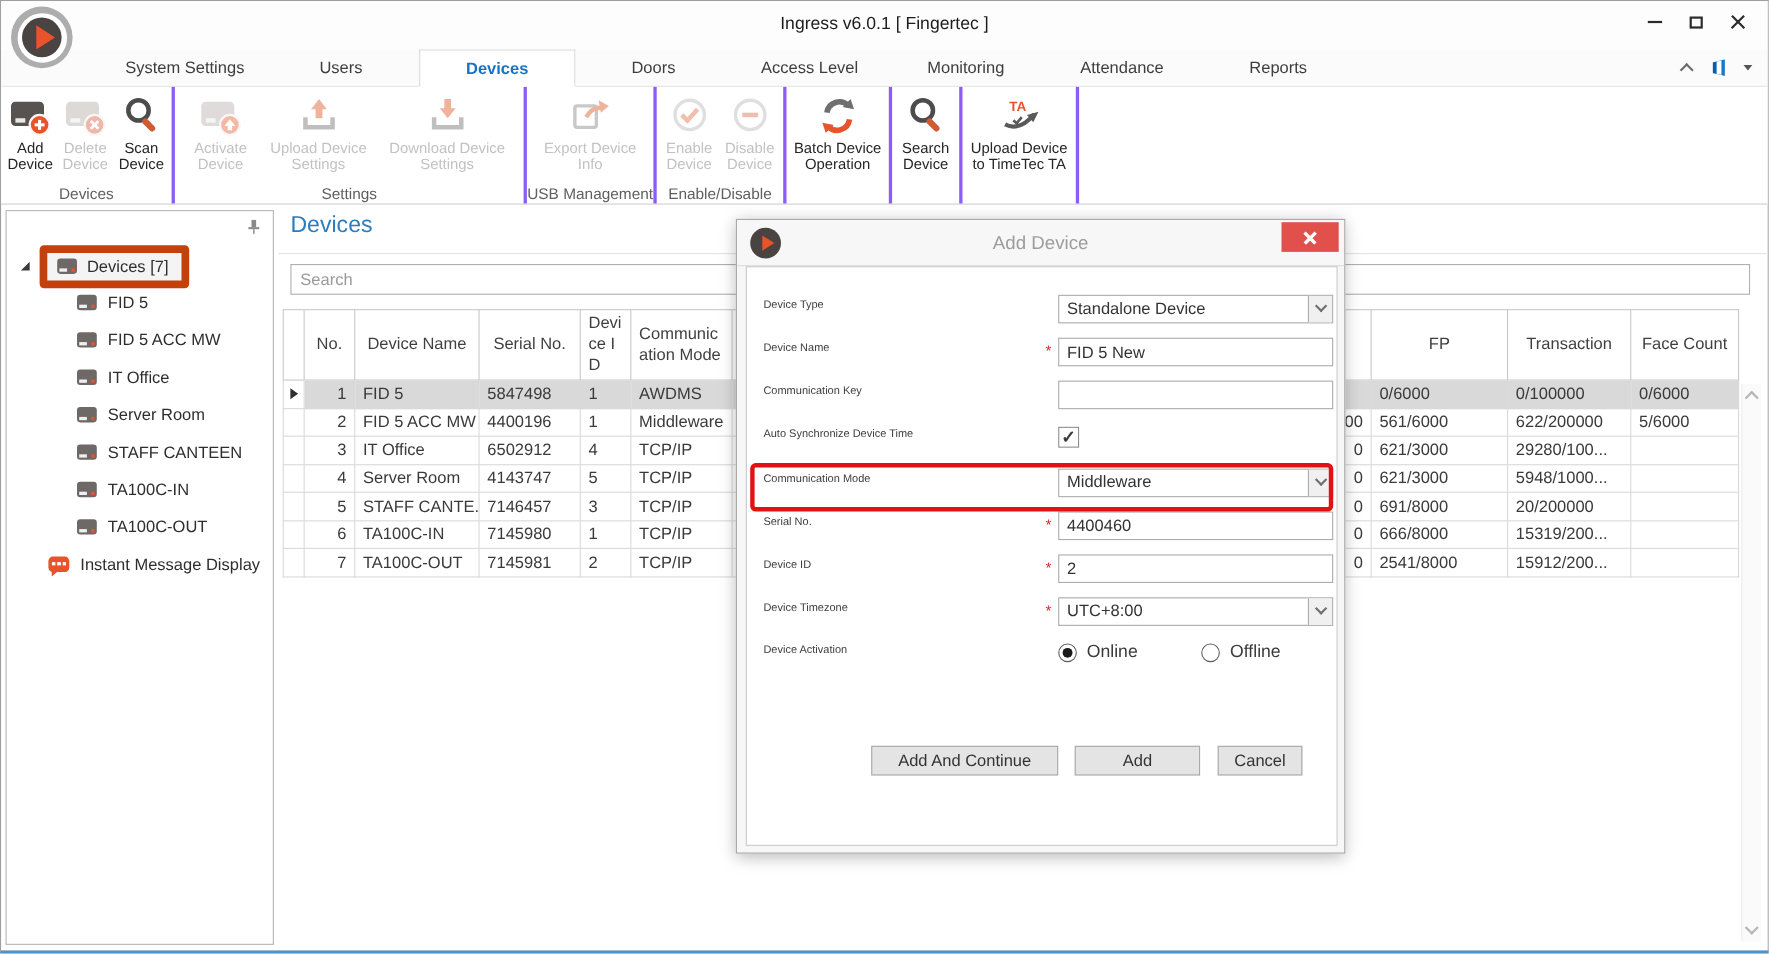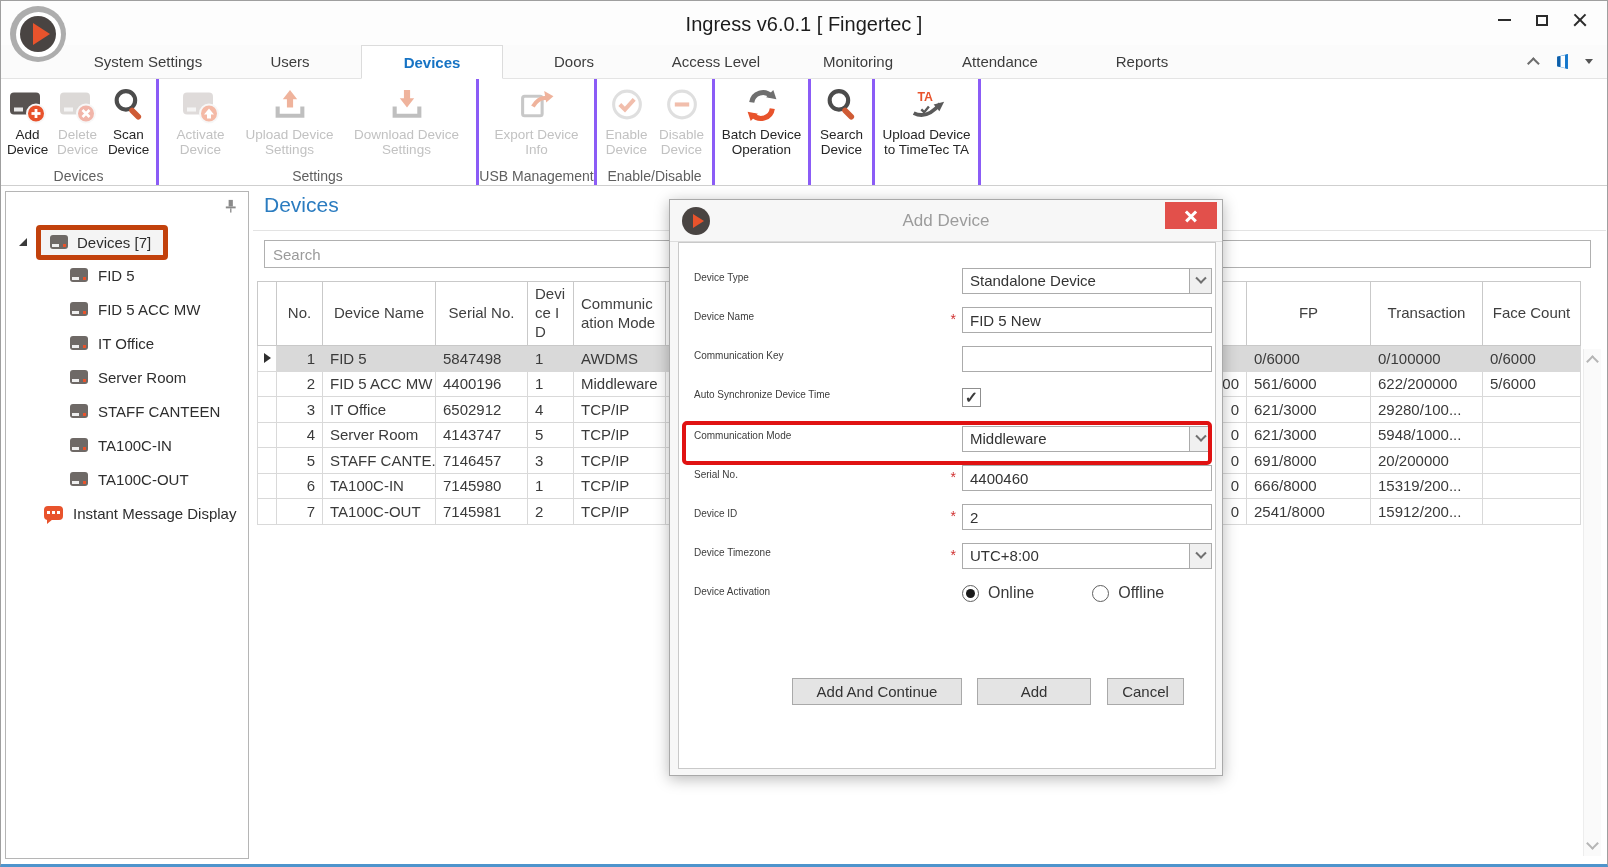--- a/index.html
+++ b/index.html
@@ -3,42 +3,42 @@
 <meta charset="utf-8">
 <style>
   * { margin:0; padding:0; box-sizing:border-box; }
   html,body { width:1608px; height:867px; background:#e9e9e9; font-family:"Liberation Sans", sans-serif; }
   .window { position:relative; width:1608px; height:867px; background:#ffffff;
             border:1px solid #9f9f9f; border-bottom:3px solid #4e94cc; overflow:hidden; }
 
   
   .titlebar { position:absolute; left:0; top:0; width:100%; height:44px; background:#fdfdfd; }
   .titlebar .title { position:absolute; left:0; right:0; top:12px; text-align:center;
-                     font-size:20px; color:#1c1c1c; }
+                     font-size:16px; color:#1c1c1c; }
   .win-controls { position:absolute; right:8px; top:4px; display:flex; }
   .win-btn { width:38px; height:30px; display:flex; align-items:center; justify-content:center; cursor:default; }
   .glyph-min { width:13px; height:2px; background:#2b2b2b; }
   .glyph-max { width:12px; height:11px; border:2px solid #2b2b2b; }
   .glyph-x { position:relative; width:14px; height:14px; }
   .glyph-x::before,.glyph-x::after { content:""; position:absolute; left:-1px; top:6px; width:16px; height:2.4px; background:#2b2b2b; }
   .glyph-x::before { transform:rotate(45deg);} .glyph-x::after { transform:rotate(-45deg);}
 
   
   .logo { position:absolute; left:9px; top:5px; width:56px; height:56px; border-radius:50%;
           background:#adadad; display:flex; align-items:center; justify-content:center; z-index:30; }
   .logo .ring2 { width:45px; height:45px; border-radius:50%; background:#fff; display:flex; align-items:center; justify-content:center; }
   .logo .disc { width:36px; height:36px; border-radius:50%; background:#494442; display:flex; align-items:center; justify-content:center; }
   .logo .tri { width:0; height:0; border-left:17px solid #e8532c; border-top:11px solid transparent; border-bottom:11px solid transparent; margin-left:7px; }
   .dlg-logo { position:absolute; left:12px; top:7px; width:28px; height:28px; border-radius:50%;
               background:#494442; display:flex; align-items:center; justify-content:center; }
   .dlg-logo .tri { width:0; height:0; border-left:11px solid #e8532c; border-top:7px solid transparent; border-bottom:7px solid transparent; margin-left:4px; }
 
   
   .tabrow { position:absolute; left:0; top:44px; width:100%; height:34px; background:#fbfbfb;
-            border-bottom:1px solid #e4e4e4; display:flex; padding-left:76px; }
+            border-bottom:1px solid #e4e4e4; display:flex; padding-left:96px; }
   .tab { width:142px; height:34px; line-height:33px; text-align:center; font-size:15px; color:#3d3d3d; cursor:default; }
   .tab.active { background:#fff; border:1px solid #dcdcdc; border-bottom:1px solid #fff;
                 color:#1673c4; font-weight:bold; }
   .tab-extras { position:absolute; right:14px; top:52px; display:flex; align-items:center; gap:14px; }
   .chev-up { width:9px; height:9px; border-left:2px solid #6d6d6d; border-top:2px solid #6d6d6d; transform:rotate(45deg) translateY(3px); }
   .caret-down { width:0; height:0; border-top:5px solid #555; border-left:4px solid transparent; border-right:4px solid transparent; }
 
   
   .ribbon { position:absolute; left:0; top:78px; width:100%; height:107px; background:#fff;
             border-bottom:1px solid #cfcfcf; display:flex; }
@@ -54,21 +54,21 @@
 
   
   .sidebar { position:absolute; left:4px; top:190px; width:244px; height:668px;
              border:1px solid #b5b5b5; background:#fff; }
   .pin { position:absolute; right:10px; top:6px; }
   .tree { position:absolute; left:0; top:34px; width:100%; }
   .tree-root { position:relative; height:32px; display:flex; align-items:center; }
   .expander { position:absolute; left:13px; width:0; height:0;
               border-left:8px solid transparent; border-bottom:8px solid #3a3a3a; }
   .root-pill { margin-left:30px; display:flex; align-items:center; gap:9px; padding:4px 12px 4px 9px;
-               background:#f4f4f4; border:5px solid #c2410c; border-radius:4px; }
+               background:#f4f4f4; border:7px solid #c2410c; border-radius:4px; }
   .tree-item { height:34px; display:flex; align-items:center; gap:10px; padding-left:64px; cursor:default; }
   .tree-label { font-size:15px; color:#2e2e2e; white-space:nowrap; }
   .dev-ic { position:relative; width:18px; height:14px; background:#6e6966; border-radius:3px; flex:none; }
   .dev-ic::before { content:""; position:absolute; left:2px; bottom:2px; width:7px; height:3px; background:#efefef; }
   .dev-ic::after { content:""; position:absolute; right:2px; bottom:2px; width:3px; height:3px; background:#e8532c; }
   .tree-footer { height:34px; display:flex; align-items:center; gap:10px; padding-left:38px; cursor:default; }
   .chat-ic { position:relative; width:19px; height:14px; background:#e8532c; border-radius:4px; flex:none; }
   .chat-ic::before { content:""; position:absolute; left:3px; top:5px; width:13px; height:3px;
                      background-image:linear-gradient(to right,#fff 3px,transparent 3px);
                      background-size:5px 3px; background-repeat:repeat-x; }

